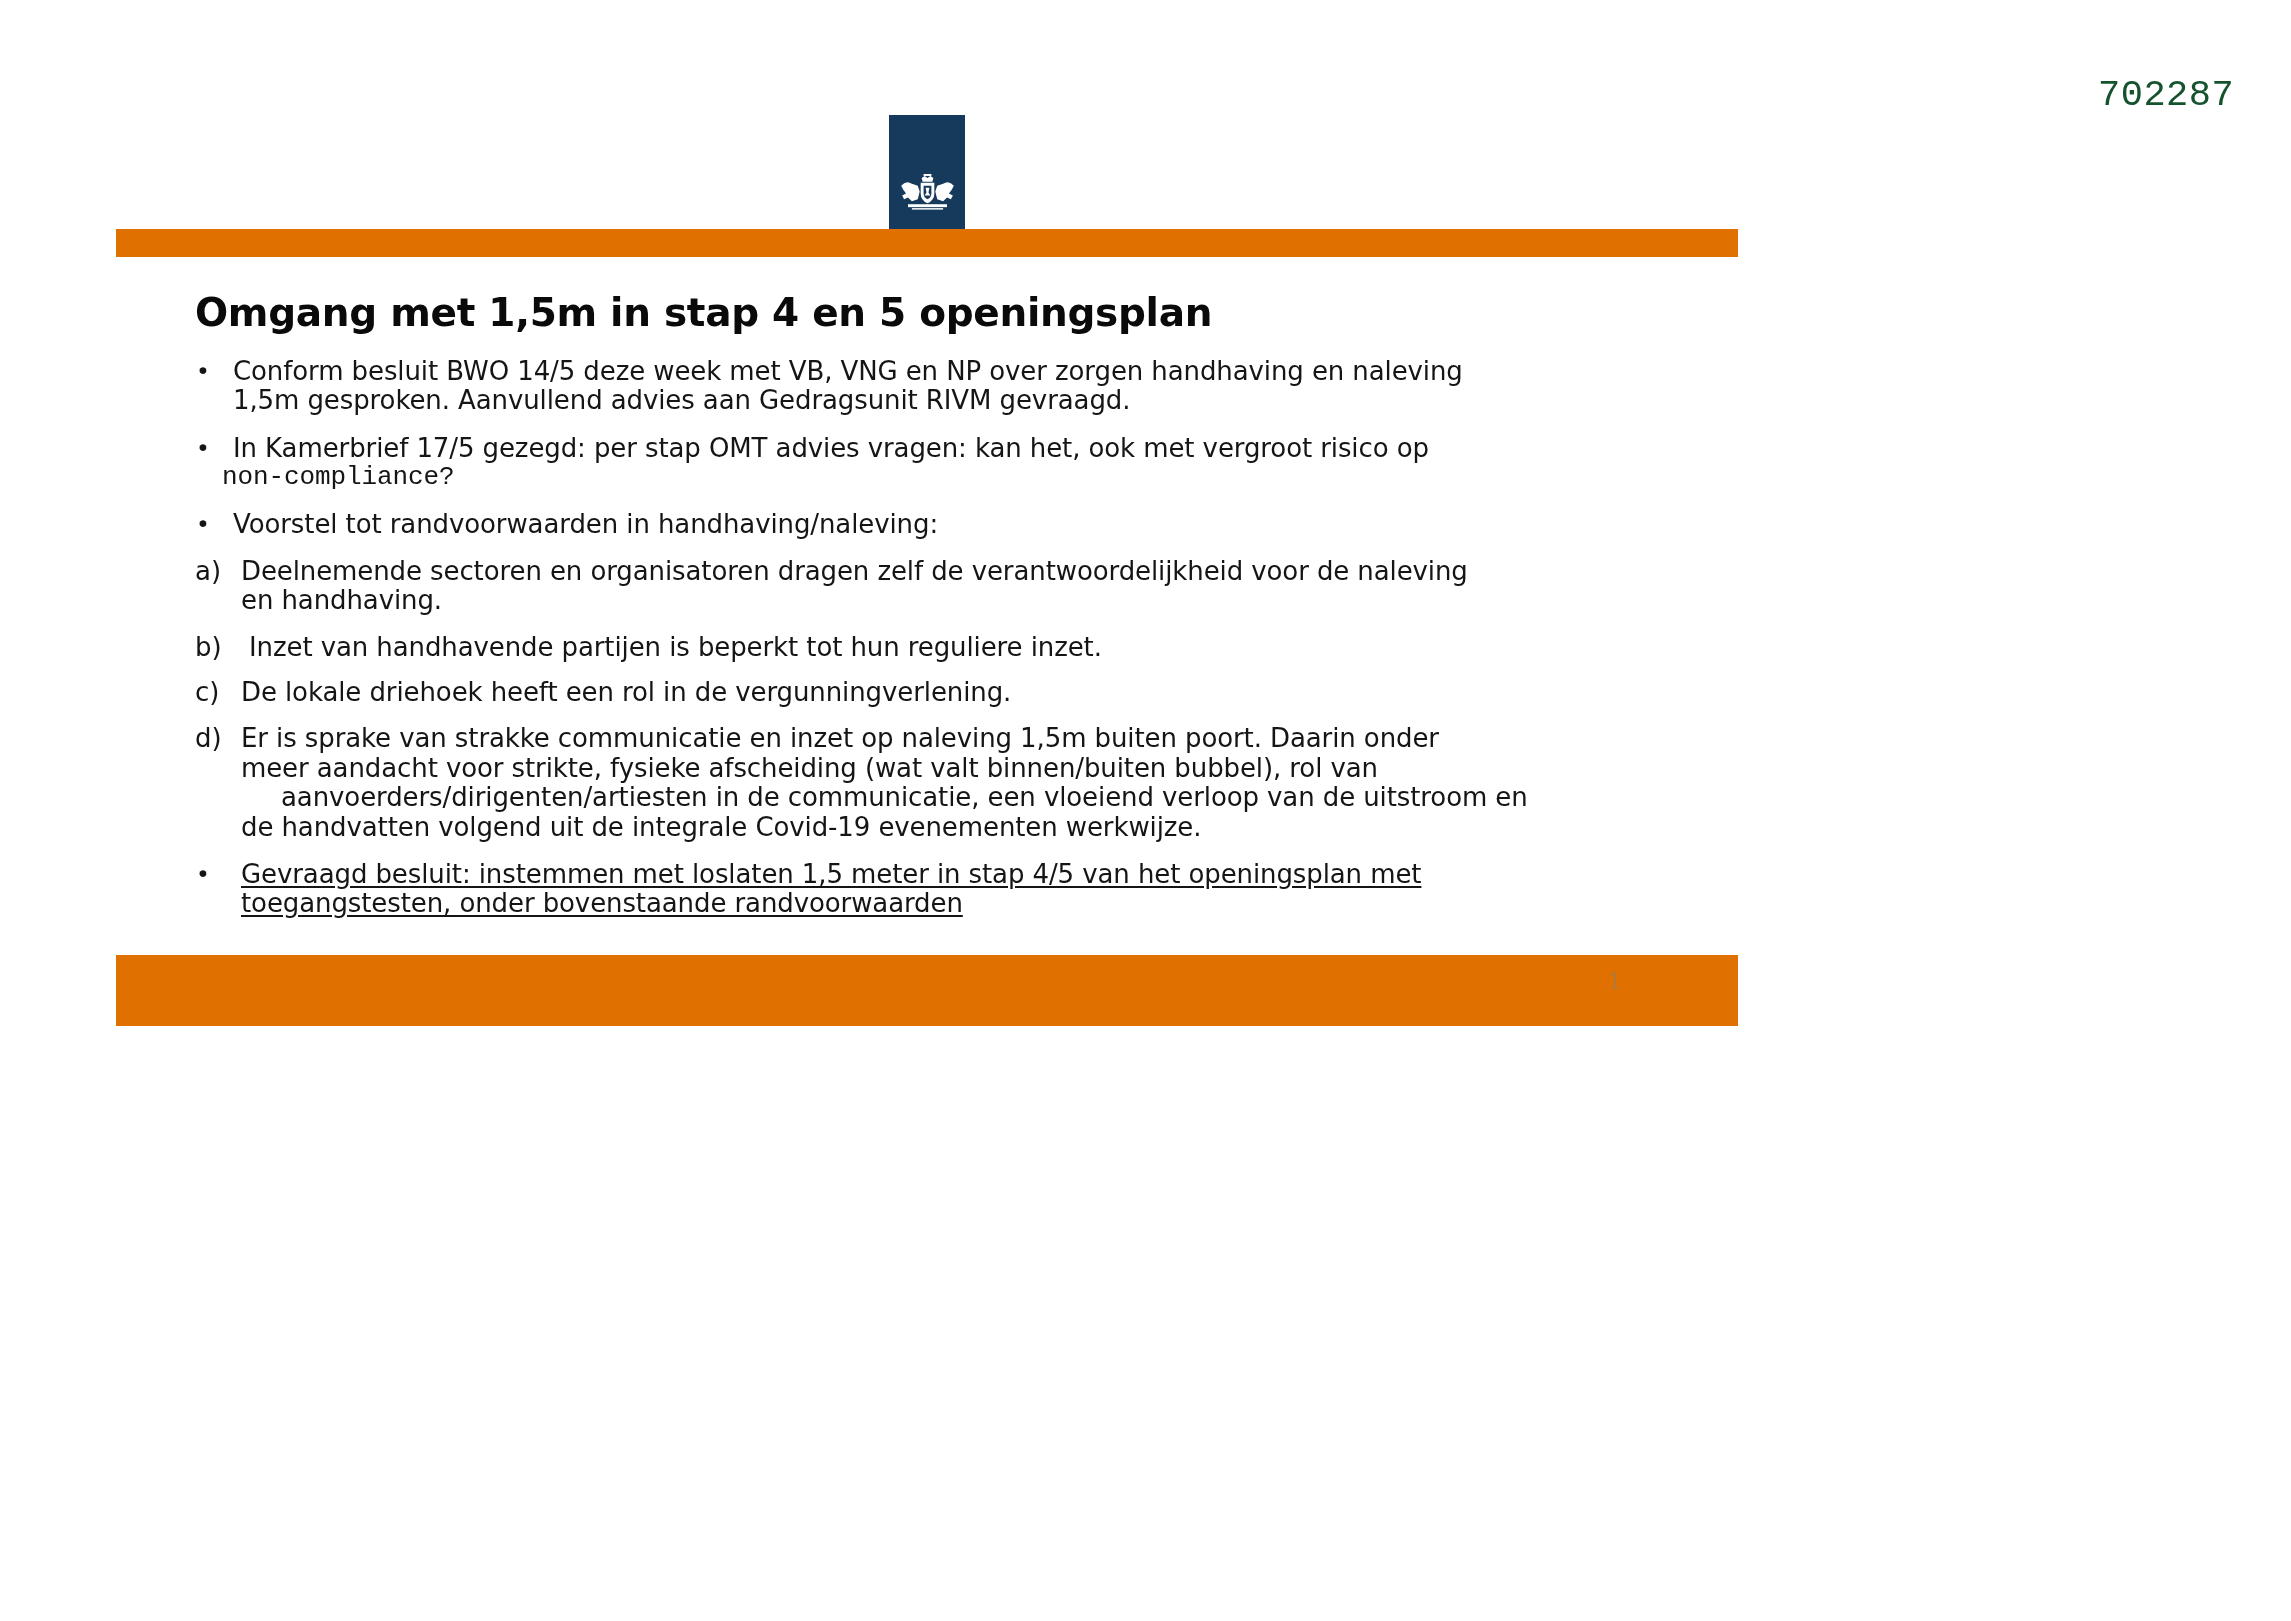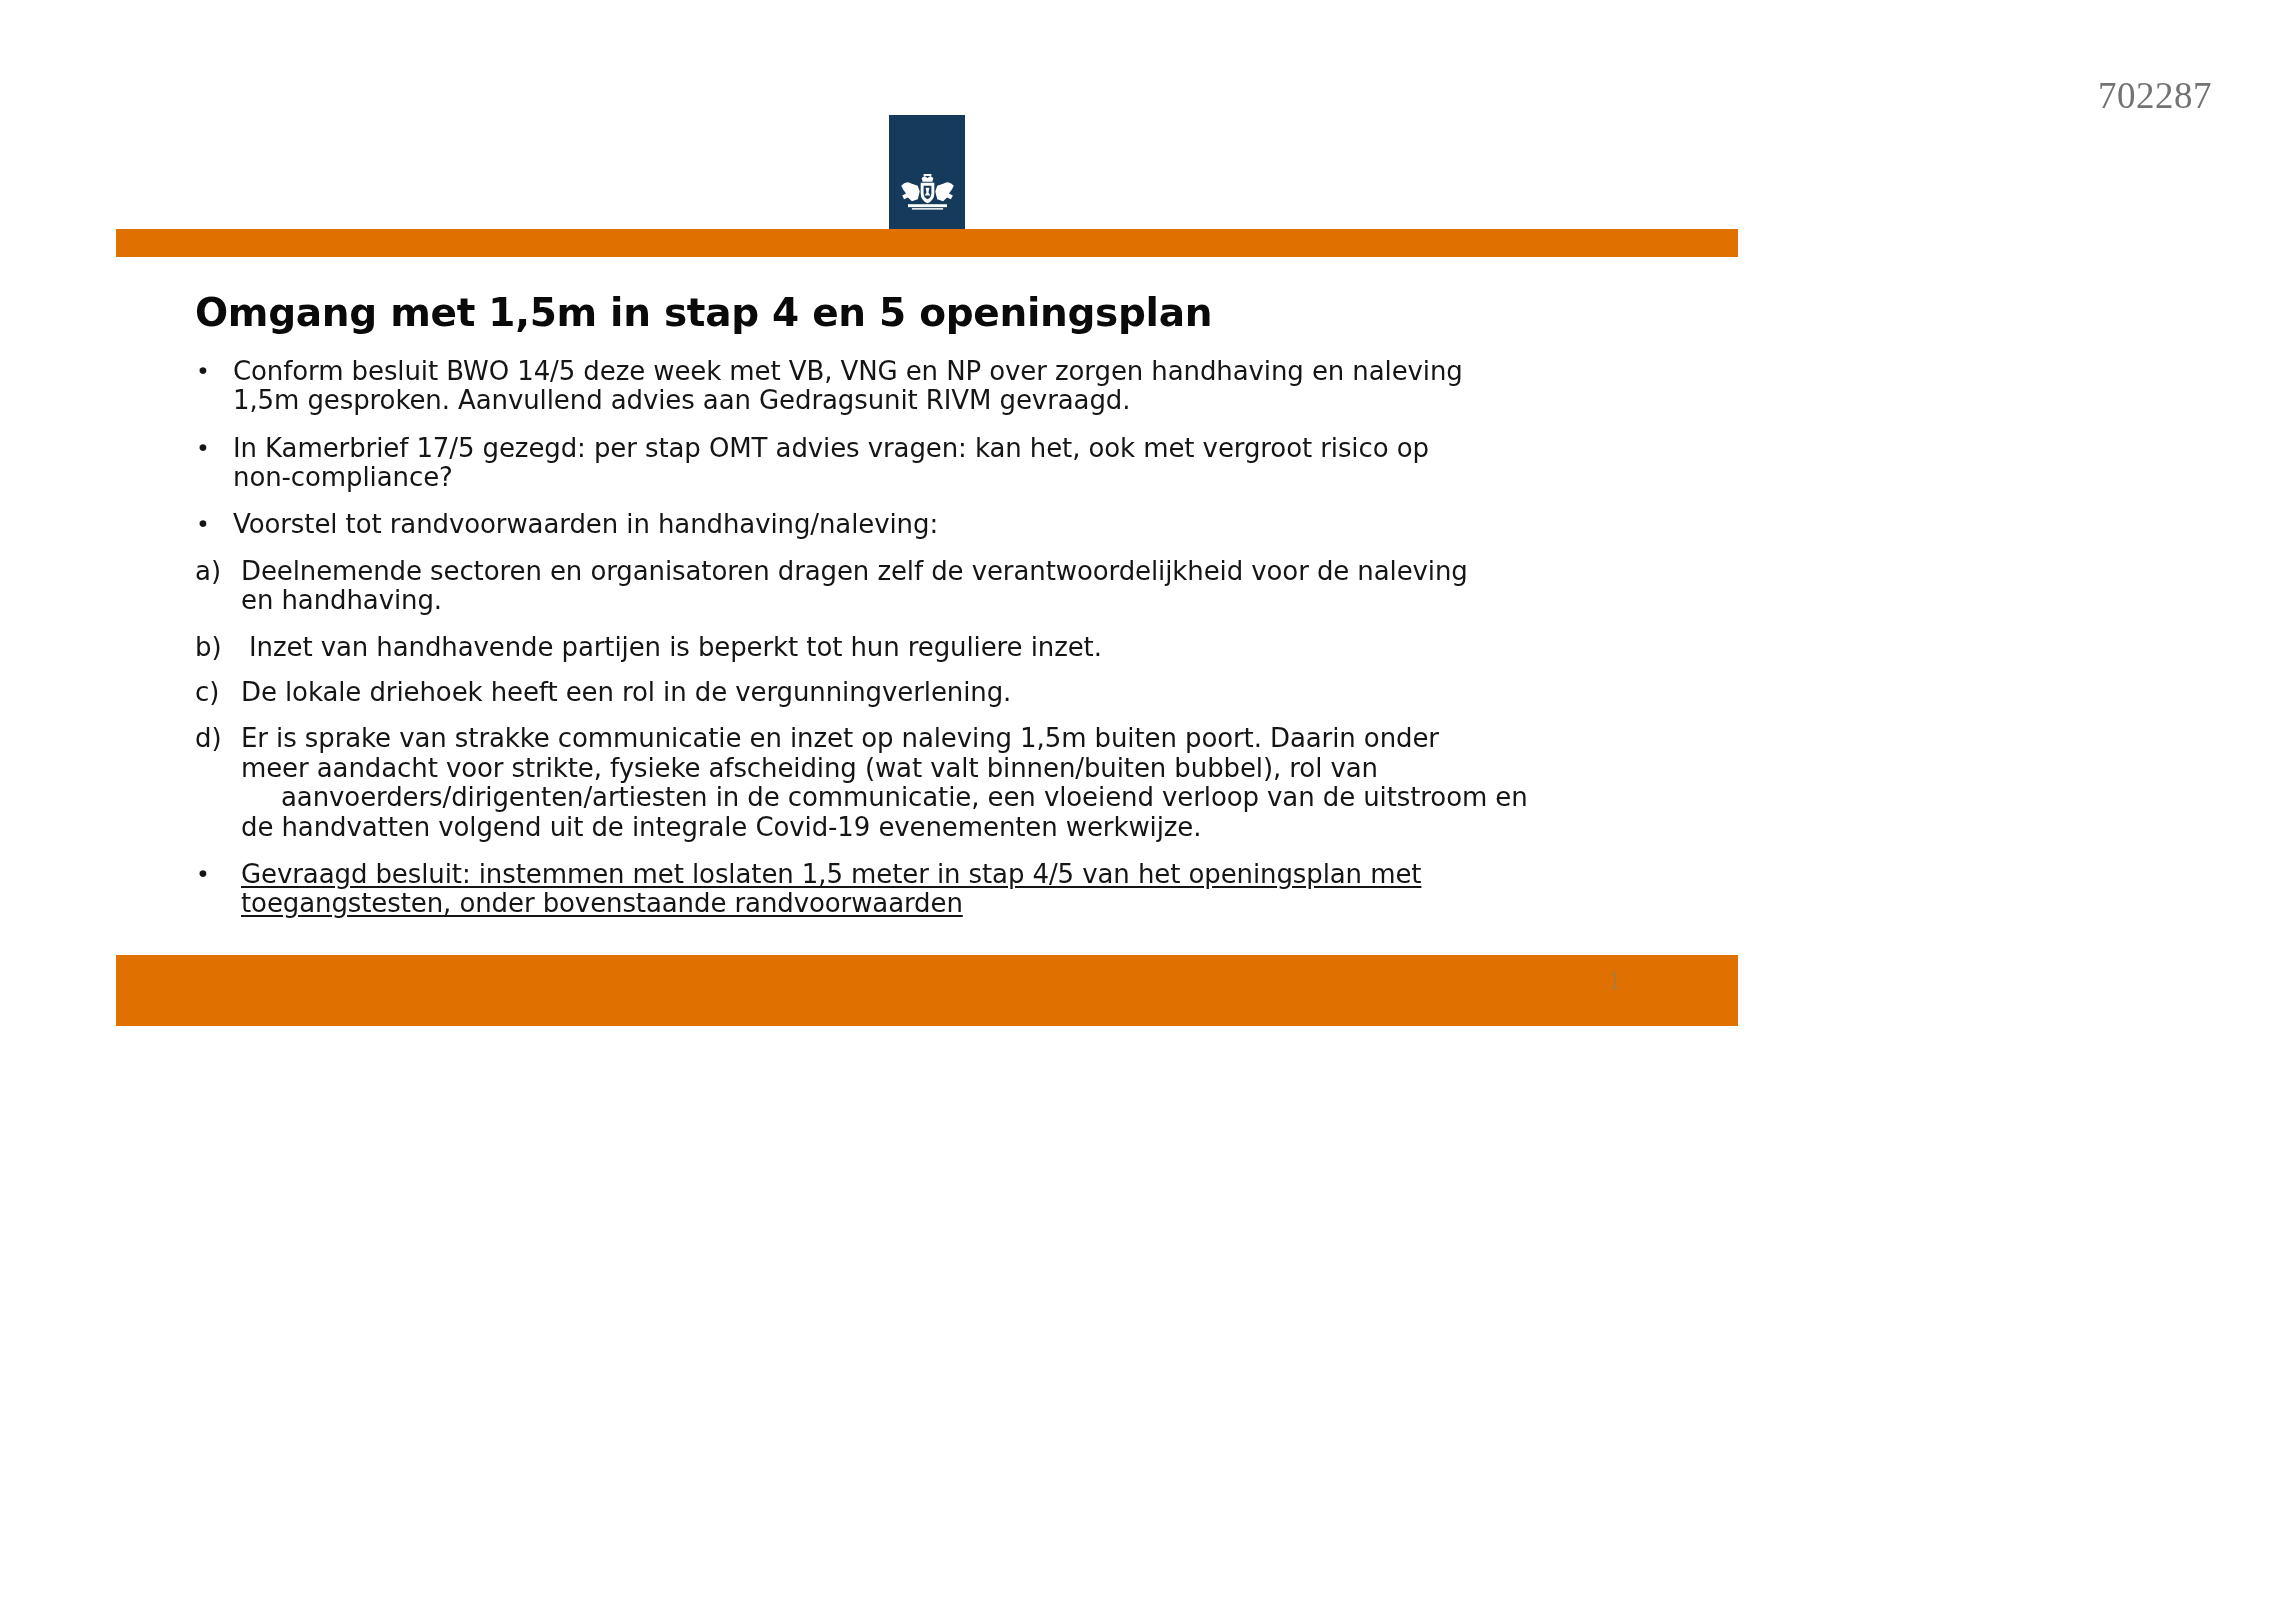--- a/index.html
+++ b/index.html
@@ -3,21 +3,21 @@
   <meta charset="utf-8">
   <style>
     html, body { margin: 0; padding: 0; }
     body {
       width: 2292px; height: 1621px; position: relative;
       background: #ffffff; overflow: hidden;
       font-family: "DejaVu Sans", sans-serif; color: #111;
     }
     .doc-number {
       position: absolute; left: 2098px; top: 74px;
-      font-family: Liberation Serif, serif; font-size: 37px; color: #737373;
+      font-family: Liberation Mono, monospace; font-size: 37px; color: #14532d;
       letter-spacing: 0.5px;
     }
     .logo {
       position: absolute; left: 889px; top: 115px; width: 76px; height: 115px;
       background: #163a5c;
     }
     .logo svg { position: absolute; left: 8.8px; top: 59px; }
     .bar-top {
       position: absolute; left: 116px; top: 229px; width: 1622px; height: 28px;
       background: #e07000;
@@ -71,21 +71,21 @@
 
   <div>
     <span class="marker bullet" style="top:357px;">•</span>
     <div class="line" style="left:233px; top:357px;">Conform besluit BWO 14/5 deze week met VB, VNG en NP over zorgen handhaving en naleving</div>
     <div class="line" style="left:233px; top:386px;">1,5m gesproken. Aanvullend advies aan Gedragsunit RIVM gevraagd.</div>
   </div>
 
   <div>
     <span class="marker bullet" style="top:434px;">•</span>
     <div class="line" style="left:233px; top:434px;">In Kamerbrief 17/5 gezegd: per stap OMT advies vragen: kan het, ook met vergroot risico op</div>
-    <div class="line" style="left:233px; top:463px;">non-compliance?</div>
+    <div class="line" style="left:222px; top:463px;font-family:Liberation Mono, monospace;">non-compliance?</div>
   </div>
 
   <div>
     <span class="marker bullet" style="top:510px;">•</span>
     <div class="line" style="left:233px; top:510px;">Voorstel tot randvoorwaarden in handhaving/naleving:</div>
   </div>
 
   <div>
     <span class="marker" style="top:557px;">a)</span>
     <div class="line" style="left:241px; top:557px;">Deelnemende sectoren en organisatoren dragen zelf de verantwoordelijkheid voor de naleving</div>

